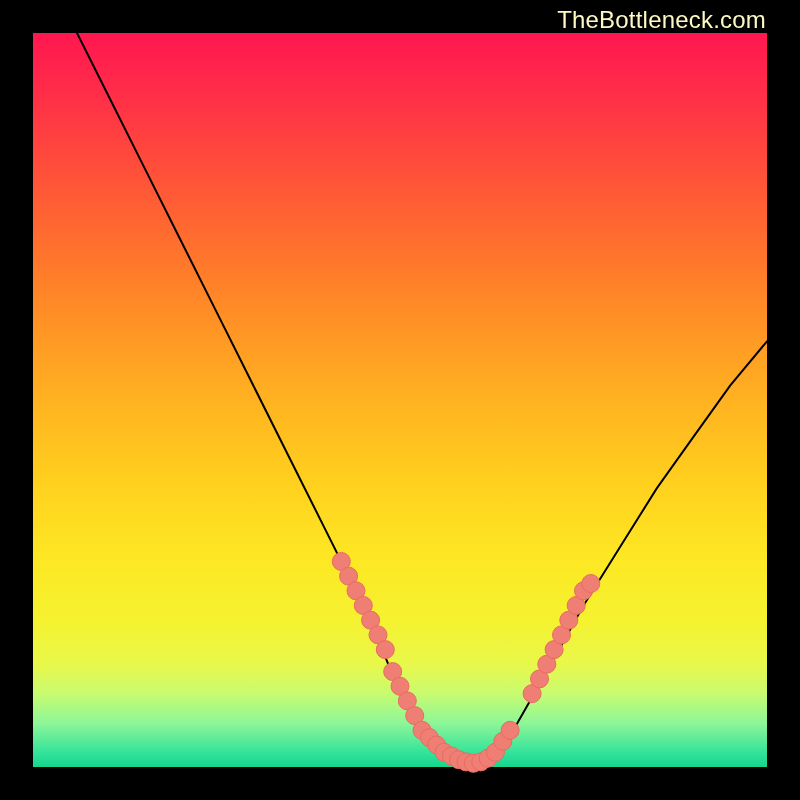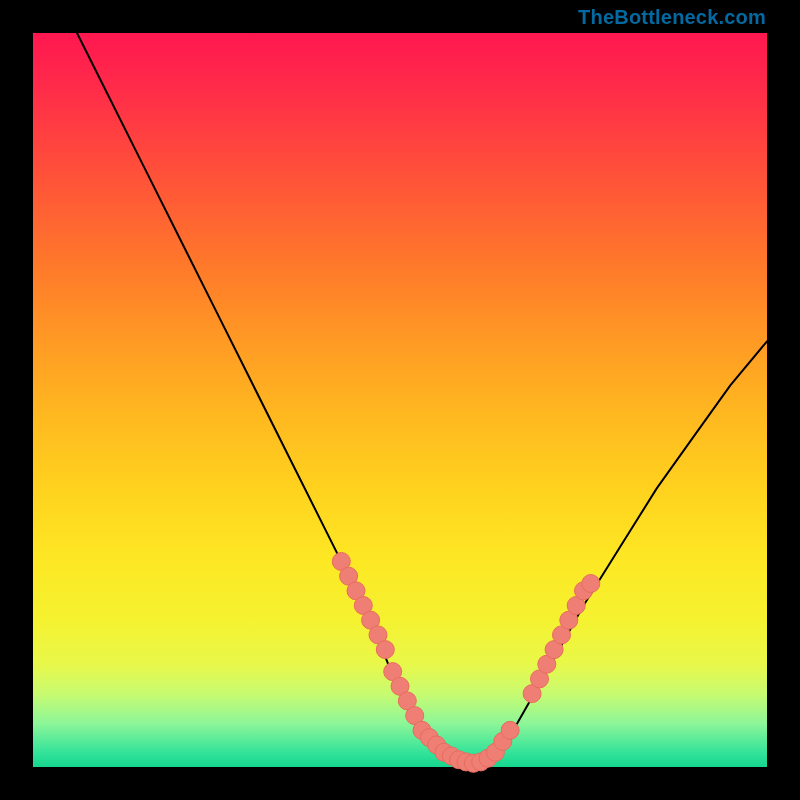--- a/index.html
+++ b/index.html
@@ -38,23 +38,23 @@
     inset: 0;
     width: 100%;
     height: 100%;
     overflow: visible;
   }
   .watermark {
     position: absolute;
     top: 6px;
     right: 34px;
     font-family: Arial, Helvetica, sans-serif;
-    font-size: 20px;
-    font-weight: 700;
-    color: #0369a1;
+    font-size: 24px;
+    font-weight: 400;
+    color: #fef9c3;
     letter-spacing: 0.2px;
   }
 </style>
 </head>
 <body>
 
 <div class="frame">
   <div class="watermark">TheBottleneck.com</div>
   <div class="plot-area">
     <svg id="plot-svg" viewBox="0 0 734 734">

